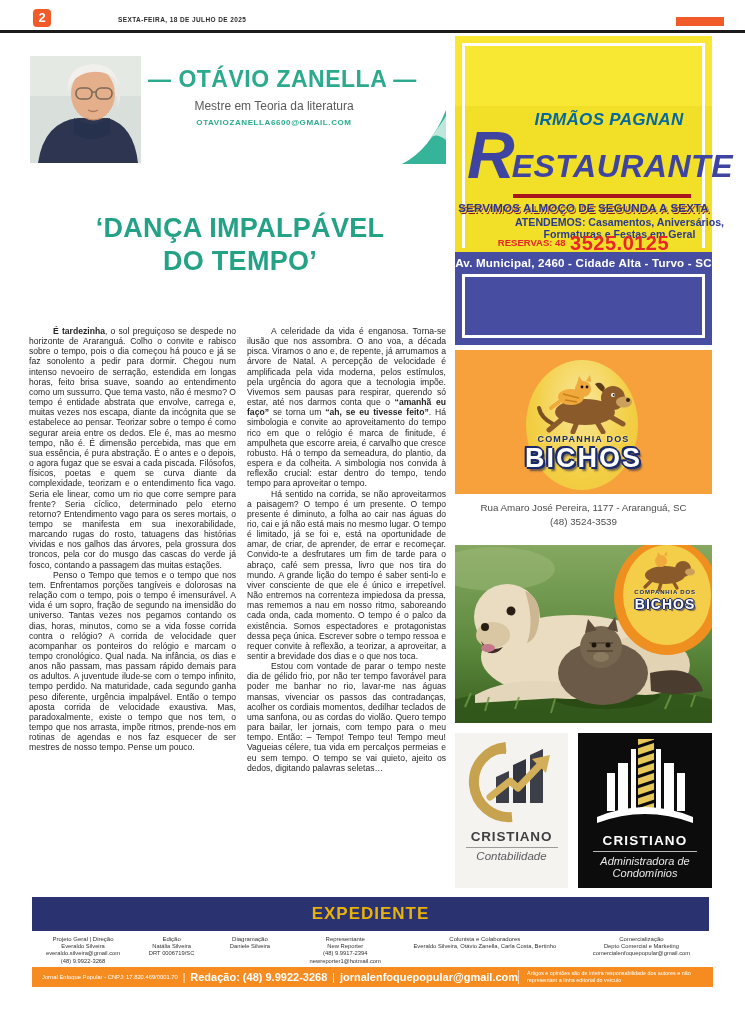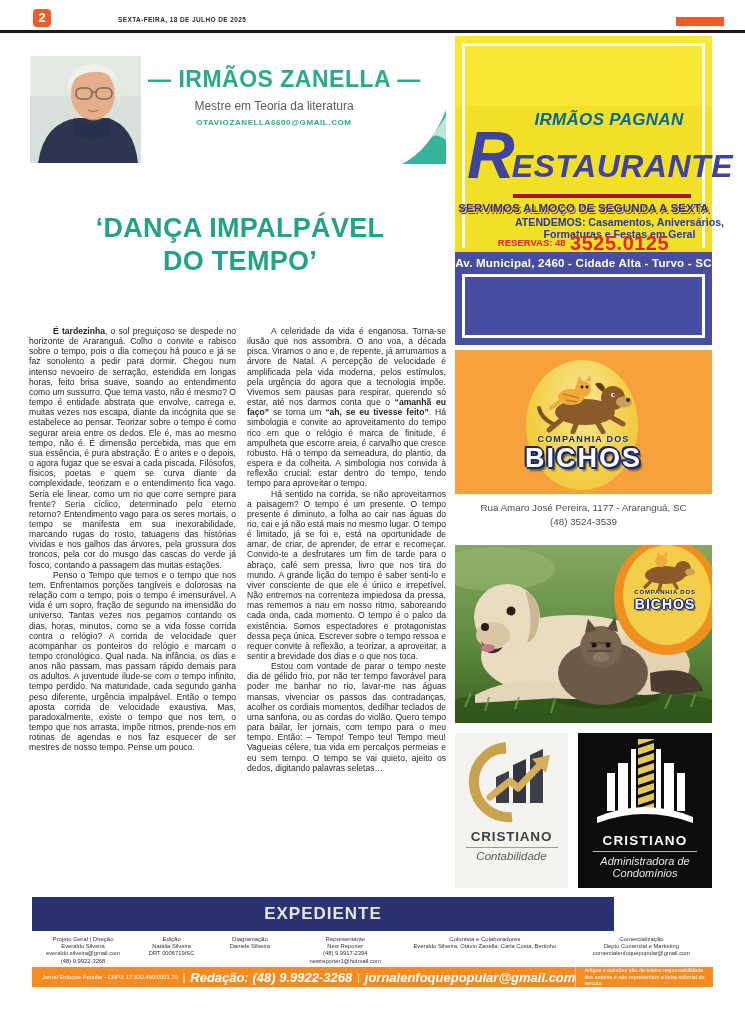--- a/index.html
+++ b/index.html
@@ -88,32 +88,32 @@
   .ad-cont .nm{font-size:13.5px;font-weight:bold;color:#3f3f41;letter-spacing:0.8px;margin-top:2px;}
   .ad-cont .ln{width:92px;height:1px;background:#9a9a9a;margin:3px auto 2px auto;}
   .ad-cont .tg{font-size:11.5px;font-style:italic;color:#5b5b5e;}
 
   .ad-cond{position:absolute;left:578px;top:733px;width:134px;height:155px;background:#0c0c0c;text-align:center;}
   .ad-cond .nm{font-size:13.5px;font-weight:bold;color:#fff;letter-spacing:1.2px;margin-top:0px;}
   .ad-cond .ln{width:104px;height:1px;background:#bbb;margin:3px auto 3px auto;}
   .ad-cond .tg{font-size:11px;font-style:italic;color:#e8e8e8;}
 
   
-  .expediente{position:absolute;left:32px;top:897px;width:582px;height:34px;background:#2b3270;
-              color:#e5e5e5;text-align:center;font-weight:bold;font-size:17px;line-height:34px;letter-spacing:1px;}
+  .expediente{position:absolute;left:32px;top:897px;width:677px;height:34px;background:#2b3270;
+              color:#eab308;text-align:center;font-weight:bold;font-size:17px;line-height:34px;letter-spacing:1px;}
   .credits{position:absolute;left:32px;top:936px;width:681px;display:flex;color:#333;}
   .credits .c{text-align:center;font-size:5.8px;line-height:7.2px;padding:0 4px;box-sizing:border-box;}
   .credits .c .t{font-size:6px;}
   .c0{width:15%;} .c1{width:11%;} .c2{width:12%;} .c3{width:16%;} .c4{width:25%;} .c5{width:21%;}
 
   .orangebar{position:absolute;left:32px;top:967px;width:681px;height:20px;background:#f68b1f;
              display:flex;align-items:center;color:#fff;}
   .orangebar .small{font-size:5.8px;margin-left:10px;white-space:nowrap;}
   .orangebar .sep{margin:0 5px;font-size:10px;opacity:0.9;}
-  .orangebar .big{font-size:13px;font-weight:bold;white-space:nowrap;font-style:italic;}
+  .orangebar .big{font-size:11px;font-weight:bold;white-space:nowrap;}
   .orangebar .right{margin-left:auto;margin-right:8px;width:180px;font-size:5.4px;line-height:6.6px;
                     border-left:1px solid rgba(255,255,255,0.6);padding-left:8px;}
 </style>
 </head>
 <body>
 
 <div class="page">
 
   <div class="pagenum">2</div>
   <div class="brand">
@@ -134,21 +134,21 @@
       <path d="M38 36 Q36 10 62 8 Q88 8 88 34 Q88 22 78 18 Q60 12 46 22 Q40 27 38 36 Z" fill="#f2f0ec"></path>
       <path d="M84 34 Q90 44 86 54 Q92 44 90 32 Z" fill="#e8e6e2"></path>
       <rect x="46" y="32" width="16" height="11" rx="5" fill="none" stroke="#7a6a58" stroke-width="1.6"></rect>
       <rect x="66" y="32" width="16" height="11" rx="5" fill="none" stroke="#7a6a58" stroke-width="1.6"></rect>
       <line x1="62" y1="36" x2="66" y2="36" stroke="#7a6a58" stroke-width="1.4"></line>
       <path d="M58 54 Q63 57 68 54" stroke="#a97a5e" stroke-width="1.4" fill="none"></path>
       <path d="M56 62 Q63 66 72 62" stroke="#c08a68" stroke-width="1.2" fill="none"></path>
     </svg>
   </div>
   <div class="author-block">
-    <div class="author-name">— IRMÃOS ZANELLA —</div>
+    <div class="author-name">— OTÁVIO ZANELLA —</div>
     <div class="author-title">Mestre em Teoria da literatura</div>
     <div class="author-email">OTAVIOZANELLA6600@GMAIL.COM</div>
   </div>
   <div class="sail">
     <svg width="46" height="54" viewBox="0 0 46 54">
       <path d="M46 0 L46 54 L2 54 Q30 40 46 0 Z" fill="#35b49a"></path>
       <path d="M46 6 L46 30 Q36 22 30 28 Q40 16 46 6 Z" fill="#bfe6db"></path>
     </svg>
   </div>
 

